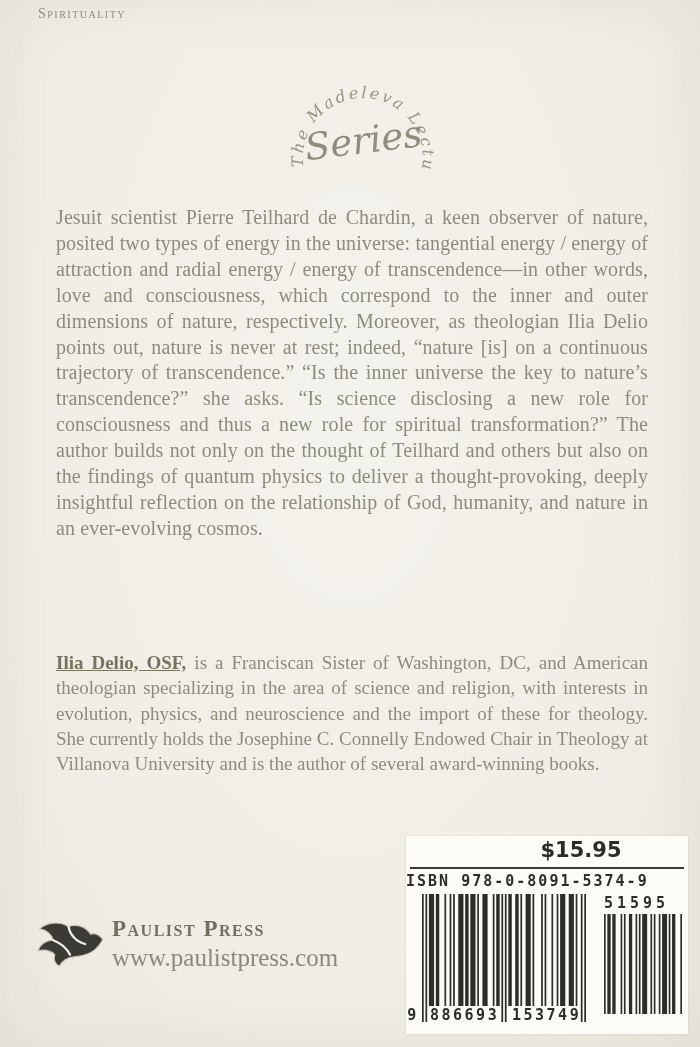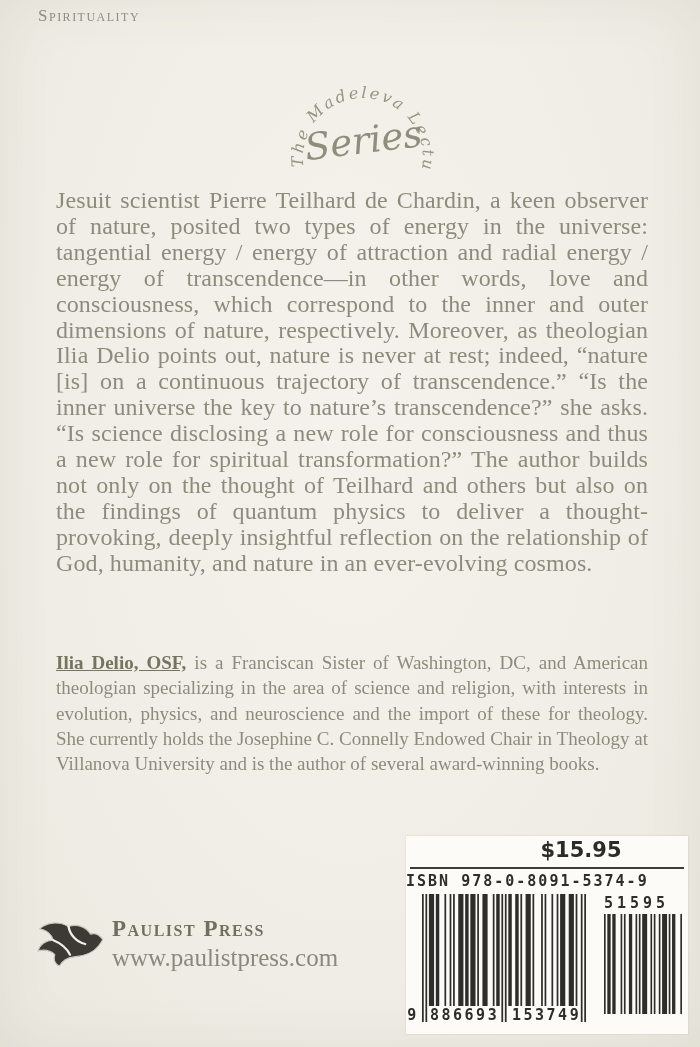--- a/index.html
+++ b/index.html
@@ -4,27 +4,27 @@
 <style>
   html,body{margin:0;padding:0;background:#e8e5dc;}
   .cover{
     position:relative;width:700px;height:1047px;overflow:hidden;
     background:radial-gradient(ellipse at 50% 38%, #f4f2ec 0%, #f1eee7 55%, #ebe8df 100%);
     font-family:"Liberation Serif", serif;
     box-shadow:inset 0 0 60px rgba(90,80,60,0.07);
   }
   .category{
     position:absolute;left:38px;top:6px;
-    font-variant:small-caps;font-size:17px;letter-spacing:1.5px;
+    font-variant:small-caps;font-size:14px;letter-spacing:1.5px;
     color:#8e8d80;
   }
   .series-logo{position:absolute;left:258px;top:52px;width:210px;height:122px;}
   .description{
-    position:absolute;left:56px;top:188px;width:592px;
-    font-size:24px;line-height:25.9px;text-align:justify;
+    position:absolute;left:56px;top:205px;width:592px;
+    font-size:20px;line-height:25.9px;text-align:justify;
     color:#8d8c7c;letter-spacing:0.1px;
   }
   .bio{
     position:absolute;left:56px;top:650px;width:592px;
     font-size:19px;line-height:25.3px;text-align:justify;
     color:#8d8c7c;
   }
   .bio .lead{font-weight:bold;color:#75745f;text-decoration:underline;}
   .barcode-panel{
     position:absolute;left:406px;top:836px;width:282px;height:198px;

